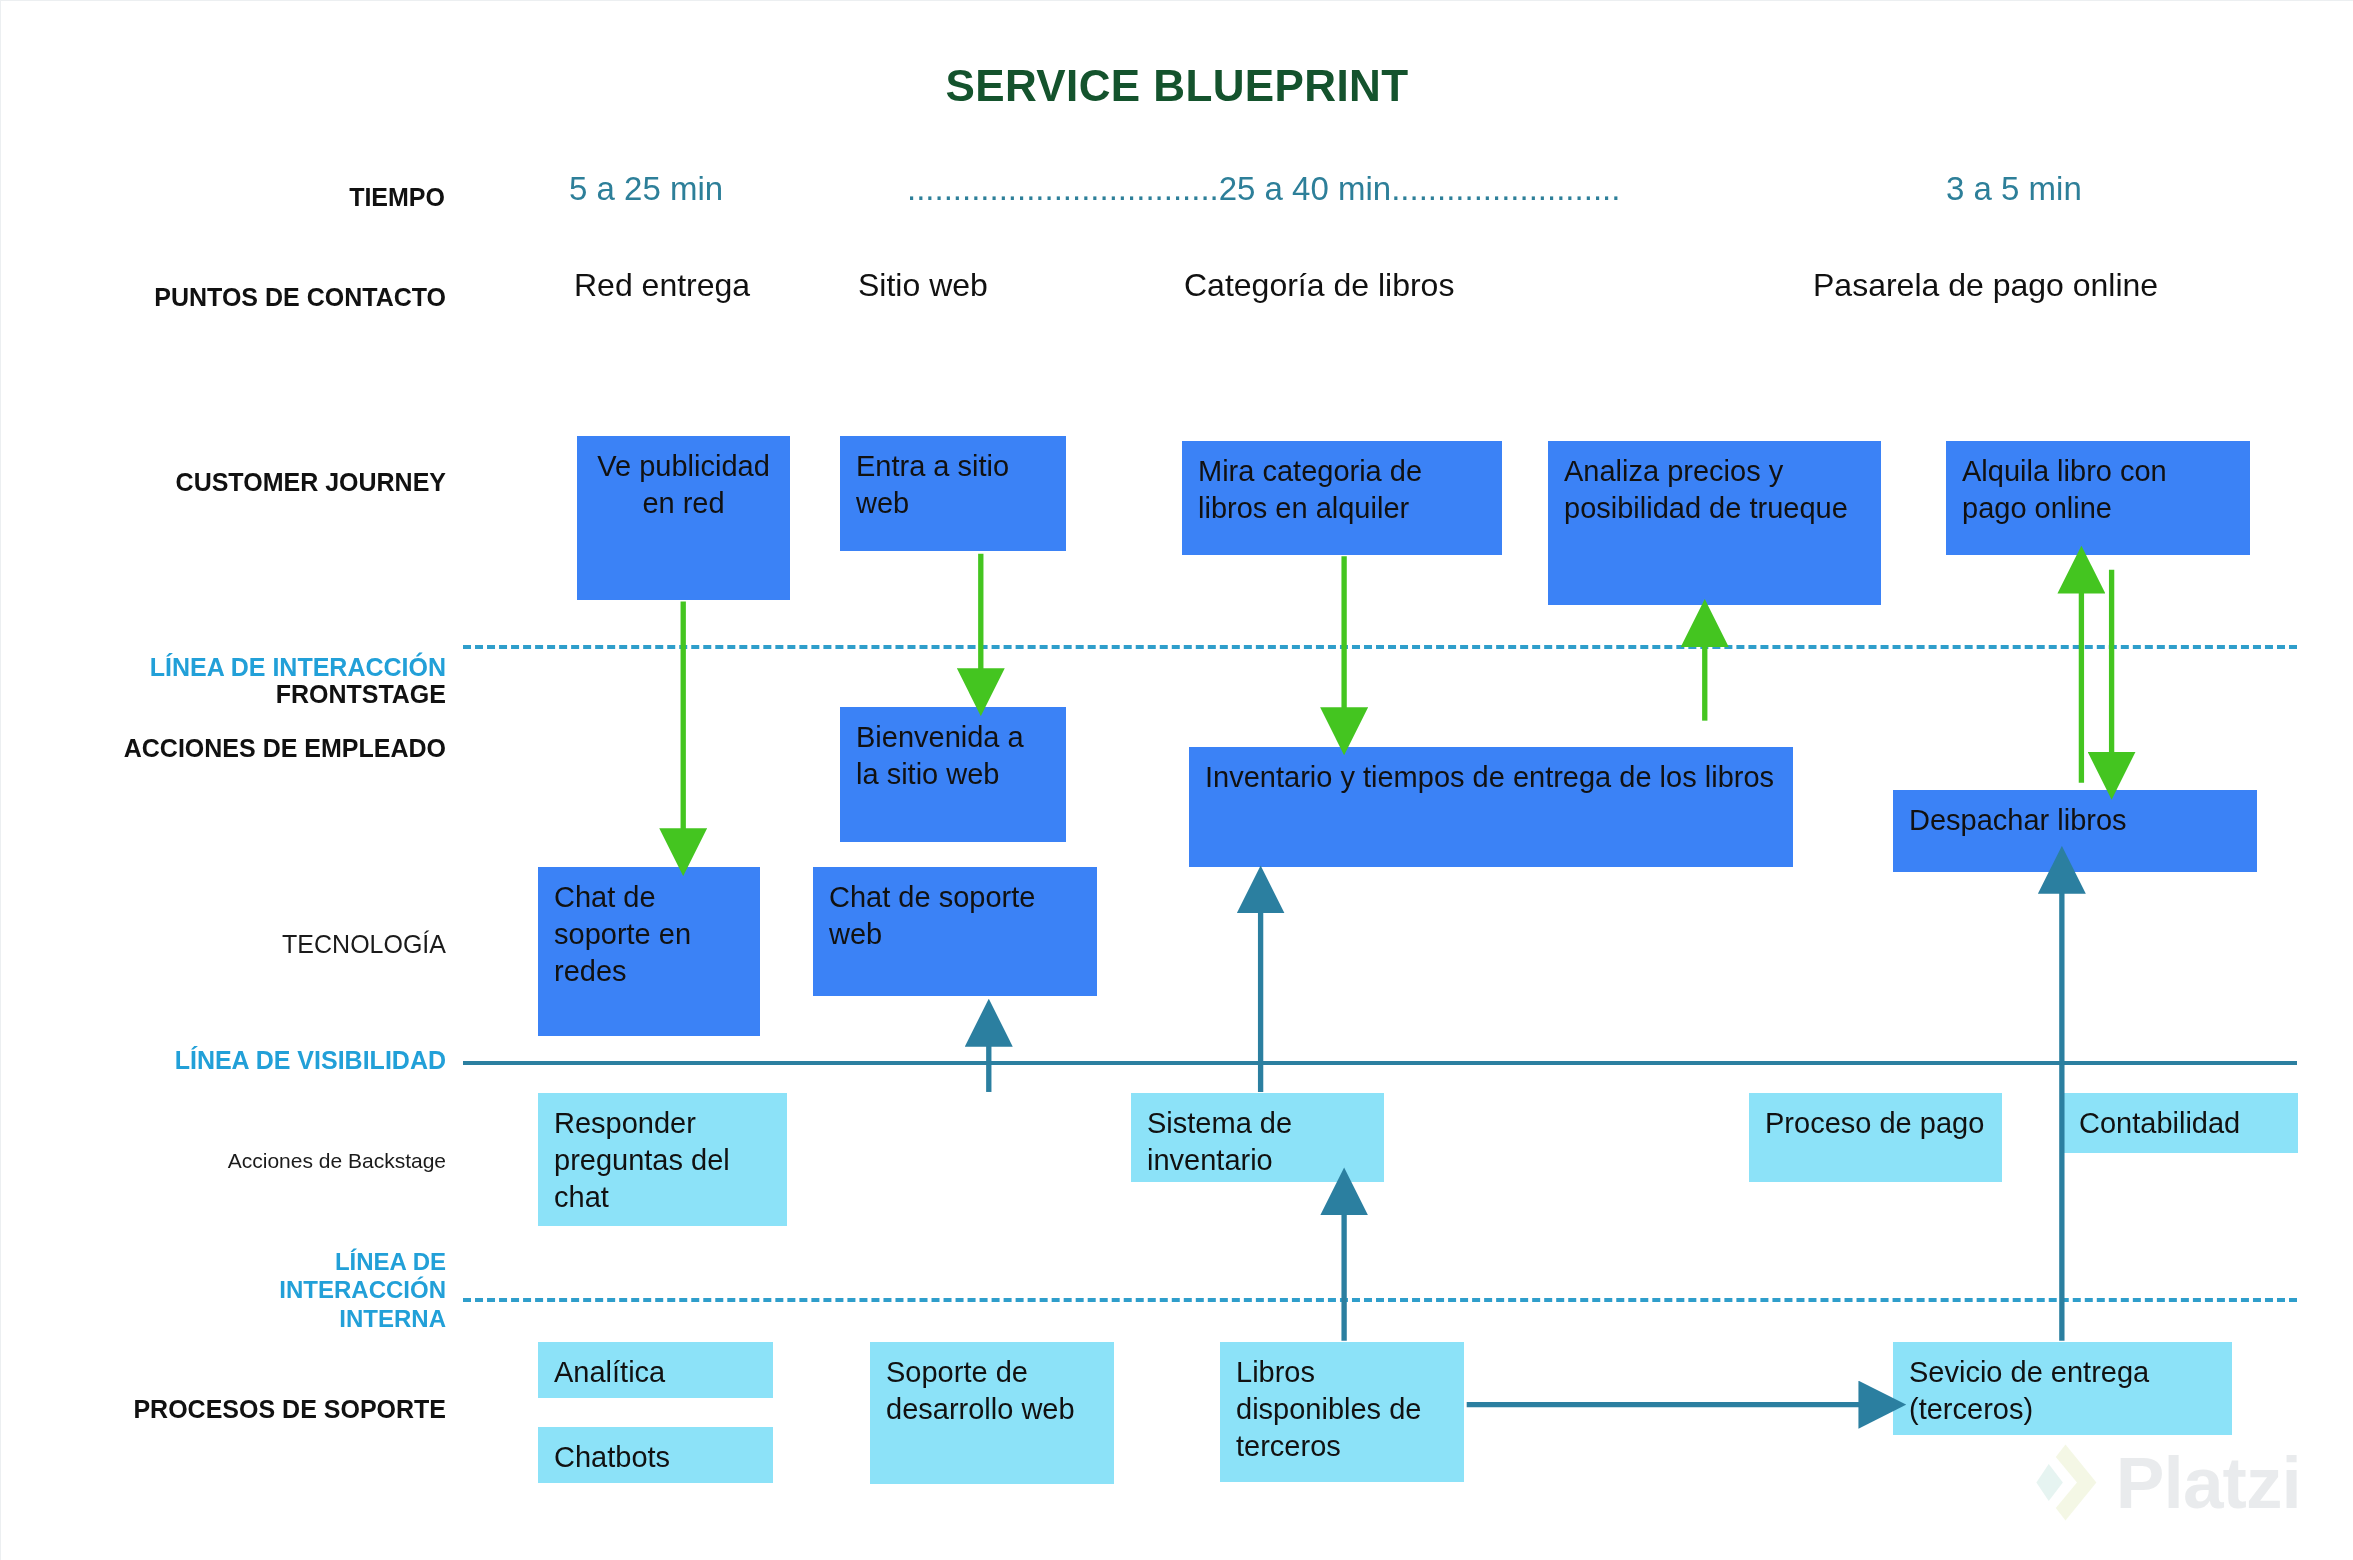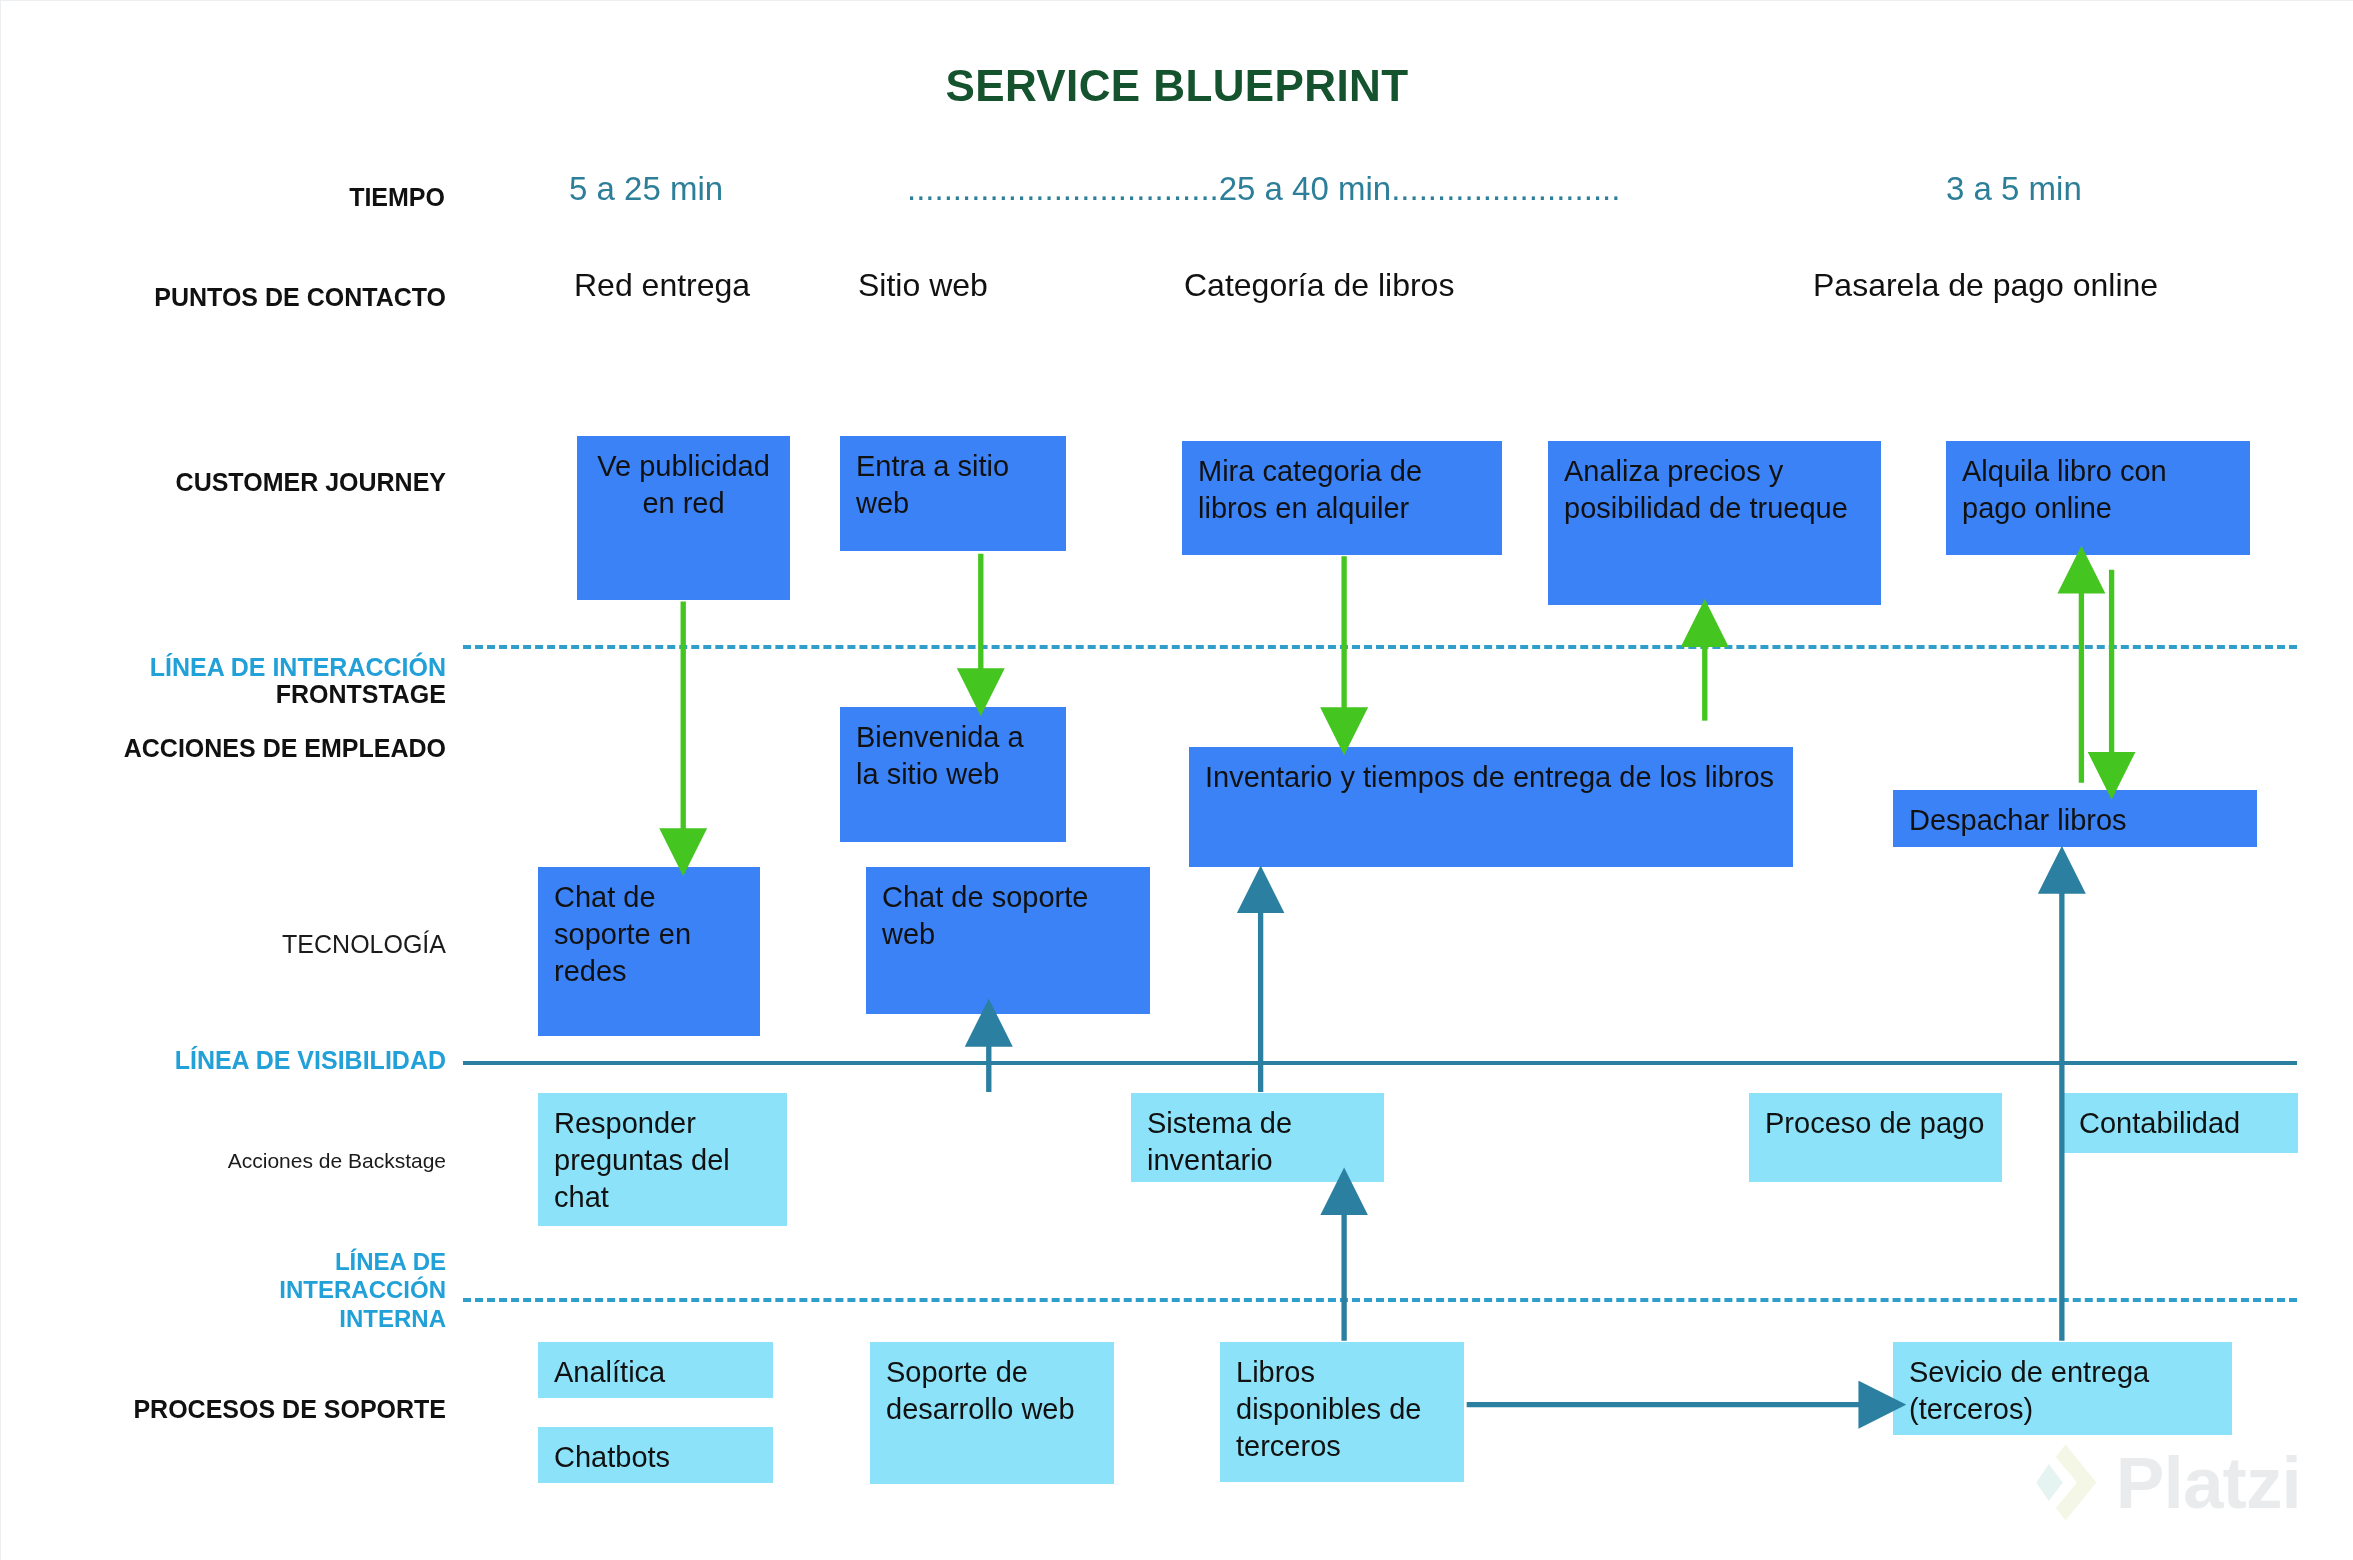--- a/index.html
+++ b/index.html
@@ -132,25 +132,25 @@
   <div class="abs box green" style="left:1547px;top:440px;width:333px;height:164px;">Analiza precios y posibilidad de trueque</div>
 
   <div class="abs box green" style="left:1945px;top:440px;width:304px;height:114px;">Alquila libro con pago online</div>
 
   <div class="abs dashline" style="left:462px;top:644px;width:1834px;"></div>
 
   <div class="abs box green" style="left:839px;top:706px;width:226px;height:135px;">Bienvenida a la sitio web</div>
 
   <div class="abs box green" style="left:1188px;top:746px;width:604px;height:120px;">Inventario y tiempos de entrega de los libros</div>
 
-  <div class="abs box green" style="left:1892px;top:789px;width:364px;height:57px;">Despachar libros</div>
+  <div class="abs box green" style="left:1892px;top:789px;width:364px;height:82px;">Despachar libros</div>
 
   <div class="abs box green" style="left:537px;top:866px;width:222px;height:169px;">Chat de soporte en redes</div>
 
-  <div class="abs box green" style="left:865px;top:866px;width:284px;height:147px;">Chat de soporte web</div>
+  <div class="abs box green" style="left:812px;top:866px;width:284px;height:129px;">Chat de soporte web</div>
 
   <div class="abs solidline" style="left:462px;top:1060px;width:1834px;"></div>
 
   <div class="abs box blue" style="left:537px;top:1092px;width:249px;height:133px;">Responder preguntas del chat</div>
 
   <div class="abs box blue" style="left:1130px;top:1092px;width:253px;height:89px;">Sistema de inventario</div>
 
   <div class="abs box blue" style="left:1748px;top:1092px;width:253px;height:89px;">Proceso de pago</div>
 
   <div class="abs box blue" style="left:2062px;top:1092px;width:235px;height:60px;">Contabilidad</div>

